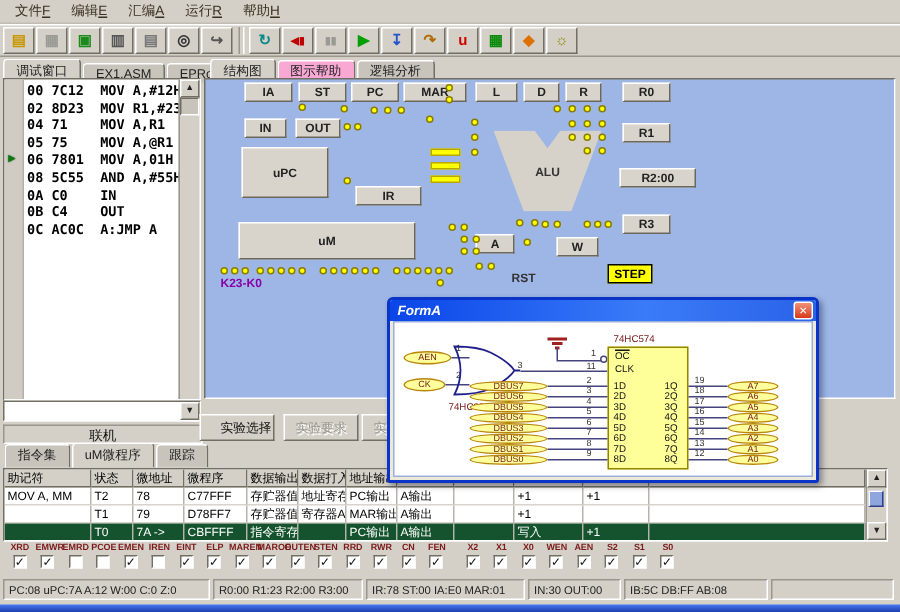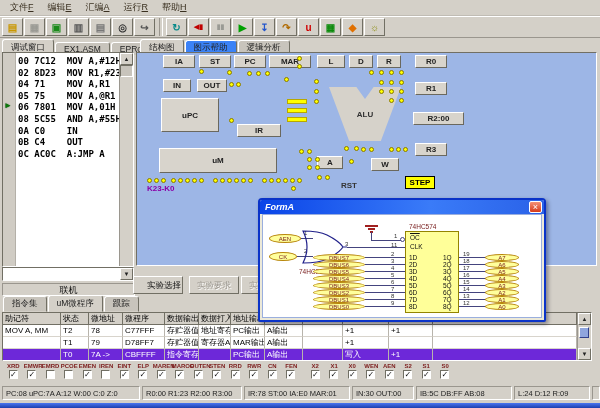--- a/index.html
+++ b/index.html
@@ -11,21 +11,21 @@
   .menu-item{padding:1px 7px;white-space:nowrap;}
   .menu-item .mk{text-decoration:underline;}
   #toolbar{left:0;top:16px;width:600px;height:22px;background:#d4d0c8;border-top:1px solid #fff;border-bottom:1px solid #9a968e;display:flex;align-items:center;padding-left:2px;box-sizing:border-box;}
   .tbtn{width:21px;height:18px;margin-right:1px;background:#d4d0c8;border:1px solid;border-color:#fff #716f64 #716f64 #fff;display:flex;align-items:center;justify-content:center;font-size:10px;font-weight:bold;box-sizing:border-box;overflow:hidden;}
   .tbtn.dis{color:#9a968e;}
   .tsep{width:2px;height:18px;border-left:1px solid #9a968e;border-right:1px solid #fff;margin:0 3px;}
   
   .tabrow{display:flex;align-items:flex-end;font-size:8.5px;color:#222;}
   .tab{padding:2px 8px 1px 8px;background:#d4d0c8;border:1px solid;border-color:#fff #716f64 #d4d0c8 #fff;border-radius:3px 3px 0 0;margin-right:1px;white-space:nowrap;}
   .tab.inactive{background:#c8c4bc;padding-top:1px;}
-  .tab.dark{background:#3b82f6;}
+  .tab.dark{background:#f9a8d4;}
   
   #listing{left:2px;top:52px;width:132px;height:215px;background:#fff;border:1px solid;border-color:#716f64 #fff #fff #716f64;box-sizing:border-box;}
   #gutter{position:absolute;left:0;top:0;bottom:0;width:12px;background:#d0ccc4;border-right:1px solid #b4b0a8;}
   .lline{position:absolute;left:15px;height:11px;font-family:"DejaVu Sans Mono",monospace;font-size:9px;font-weight:bold;color:#000;white-space:pre;}
   #cur-arrow{position:absolute;left:1px;font-size:8px;color:#0c7a0c;text-shadow:0 0 1px #043a04;}
   #list-scroll{position:absolute;right:0;top:0;bottom:0;width:13px;background:#d4d0c8;border-left:1px solid #9a968e;}
   .sbtn{width:13px;height:12px;background:#d4d0c8;border:1px solid;border-color:#fff #716f64 #716f64 #fff;font-size:6px;text-align:center;line-height:11px;color:#222;box-sizing:border-box;}
   #combo{left:2px;top:267px;width:132px;height:14px;background:#fff;border:1px solid;border-color:#716f64 #fff #fff #716f64;box-sizing:border-box;}
   #combo .sbtn{position:absolute;right:0;top:0;height:12px;}
   #online{left:2px;top:283px;width:133px;height:13px;background:#d4d0c8;border:1px solid;border-color:#9a968e #fff #fff #9a968e;font-size:9px;text-align:center;line-height:12px;color:#111;box-sizing:border-box;}
@@ -39,21 +39,21 @@
   #alu{position:absolute;background:#d6d2ca;clip-path:polygon(0% 0%,38% 0%,50% 22%,62% 0%,100% 0%,72% 100%,28% 100%);display:flex;align-items:center;justify-content:center;font-size:8px;font-weight:bold;color:#333;}
   
   .expbtn{position:absolute;top:276px;width:50px;height:18px;background:#d4d0c8;border:1px solid;border-color:#fff #716f64 #716f64 #fff;font-size:8.5px;text-align:center;line-height:17px;color:#111;box-sizing:border-box;white-space:nowrap;overflow:hidden;}
   .expbtn.dis{color:#9a968e;text-shadow:1px 1px 0 #fff;}
   
   #btabs{left:3px;top:298px;height:14px;}
   #grid{left:2px;top:312px;width:590px;height:49px;background:#fff;border:1px solid;border-color:#716f64 #fff #fff #716f64;box-sizing:border-box;overflow:hidden;}
   .trow{position:absolute;left:0;right:14px;height:12px;display:flex;}
   .tcell{height:12px;border-right:1px solid #b8b4ac;border-bottom:1px solid #d8d4cc;font-size:8px;line-height:12px;padding-left:2px;box-sizing:border-box;overflow:hidden;white-space:nowrap;color:#000;flex:none;}
   .thead .tcell{background:#d4d0c8;border-right:1px solid #716f64;border-bottom:1px solid #716f64;font-weight:normal;}
-  .trow.sel .tcell{background:#6d28d9;color:#fff;border-bottom-color:#2553cf;}
+  .trow.sel .tcell{background:#14532d;color:#fff;border-bottom-color:#2553cf;}
   #grid-scroll{position:absolute;right:0;top:0;bottom:0;width:13px;background:#d4d0c8;border-left:1px solid #9a968e;}
   #grid-thumb{position:absolute;left:1px;top:14px;width:10px;height:11px;background:#8fa5dd;border:1px solid;border-color:#fff #31408a #31408a #fff;box-sizing:border-box;}
   
   #signals{left:4px;top:362px;height:20px;display:flex;}
   .sig{width:18.5px;flex:none;text-align:center;}
   .sig .nm{font-size:6.5px;font-weight:bold;color:#7a1a1a;white-space:nowrap;transform:scale(.92);transform-origin:center;}
   .sig .bx{width:9px;height:9px;margin:1px auto 0;background:#fff;border:1px solid;border-color:#716f64 #fff #fff #716f64;font-size:8px;line-height:8px;color:#111;box-sizing:border-box;}
   #signals2{left:306px;top:362px;height:20px;display:flex;}
   
   #status{left:0;top:384px;width:600px;height:18px;display:flex;align-items:center;padding-left:2px;box-sizing:border-box;background:#d4d0c8;}
@@ -439,21 +439,20 @@
         <div class="bx">✓</div>
       </div>
     </div>
 
   <div class="abs" id="status">
       <div class="spanel" style="width: 138px;">PC:08 uPC:7A A:12 W:00 C:0 Z:0</div>
       <div class="spanel" style="width: 100px;">R0:00 R1:23 R2:00 R3:00</div>
       <div class="spanel" style="width: 106px;">IR:78 ST:00 IA:E0 MAR:01</div>
       <div class="spanel" style="width: 62px;">IN:30 OUT:00</div>
       <div class="spanel" style="width: 96px;">IB:5C DB:FF AB:08</div>
-      <div class="spanel" style="width: 76px;">L:24 D:12 R:09</div>
       <div class="spanel" style="flex: 1 1 0%; margin-right: 4px;"></div>
     </div>
   <div class="abs" id="strip"></div>
 
   <div class="abs" id="forma">
     <div id="forma-title">FormA</div>
     <div id="forma-close">×</div>
     <div id="forma-body">
         <div class="oval" style="left: 6px; top: 19px; width: 32px; height: 9px; line-height: 8px;">AEN</div>
         <div class="oval" style="left: 6px; top: 37px; width: 28px; height: 9px; line-height: 8px;">CK</div>

